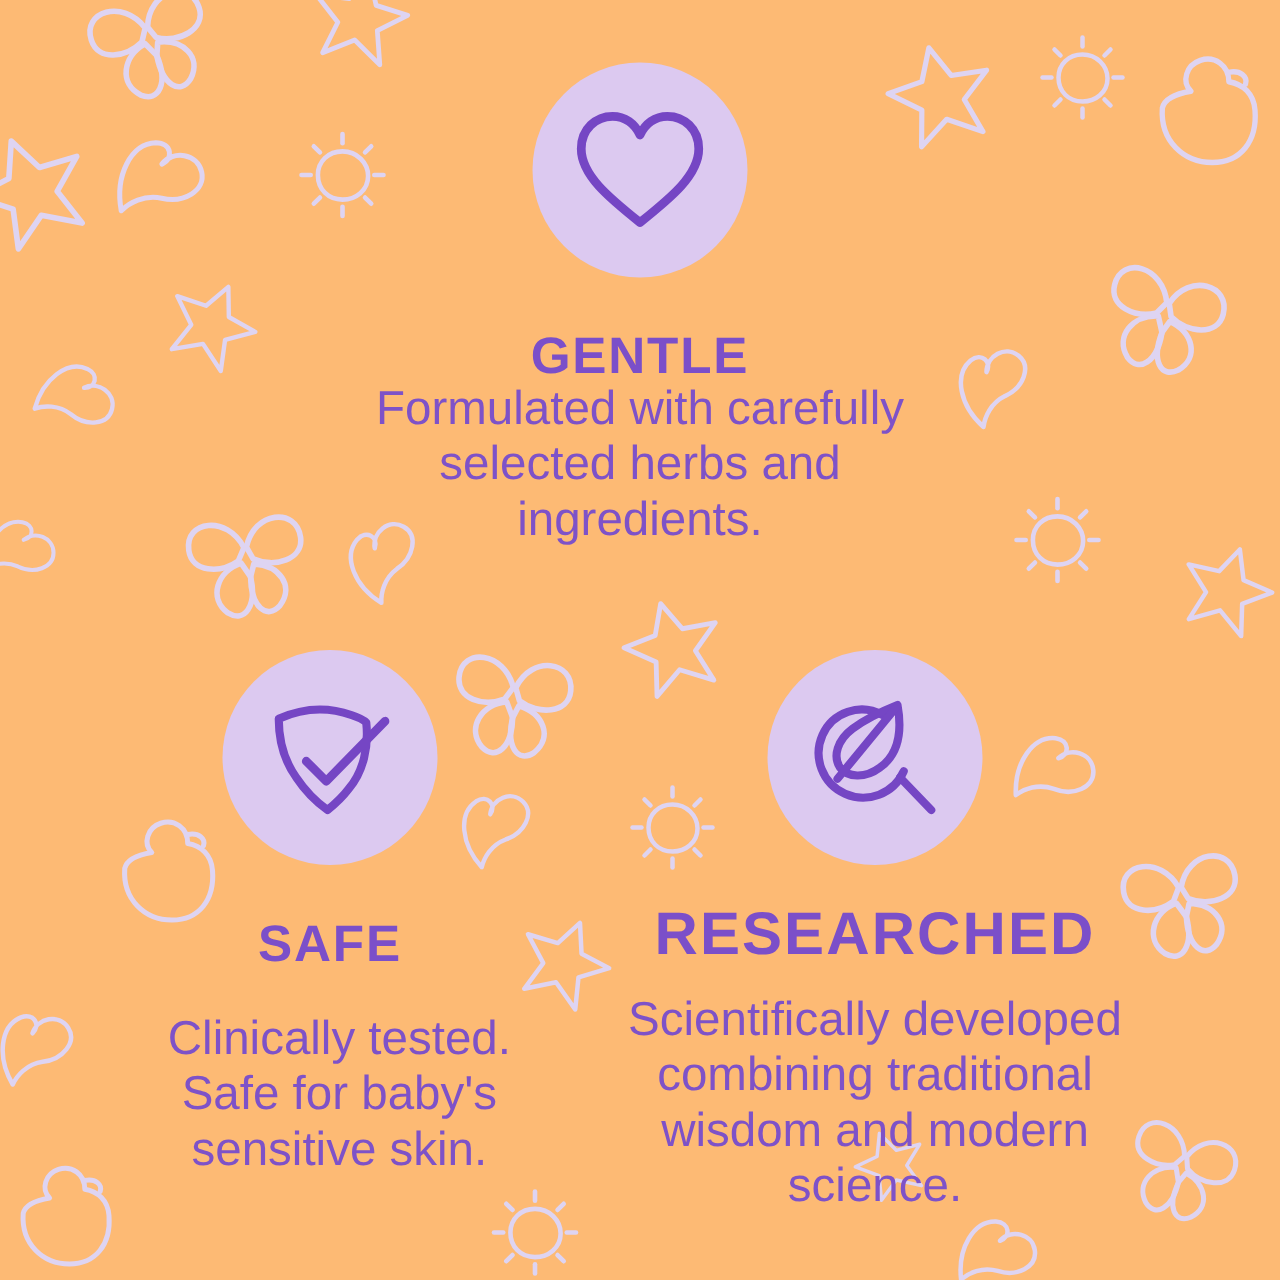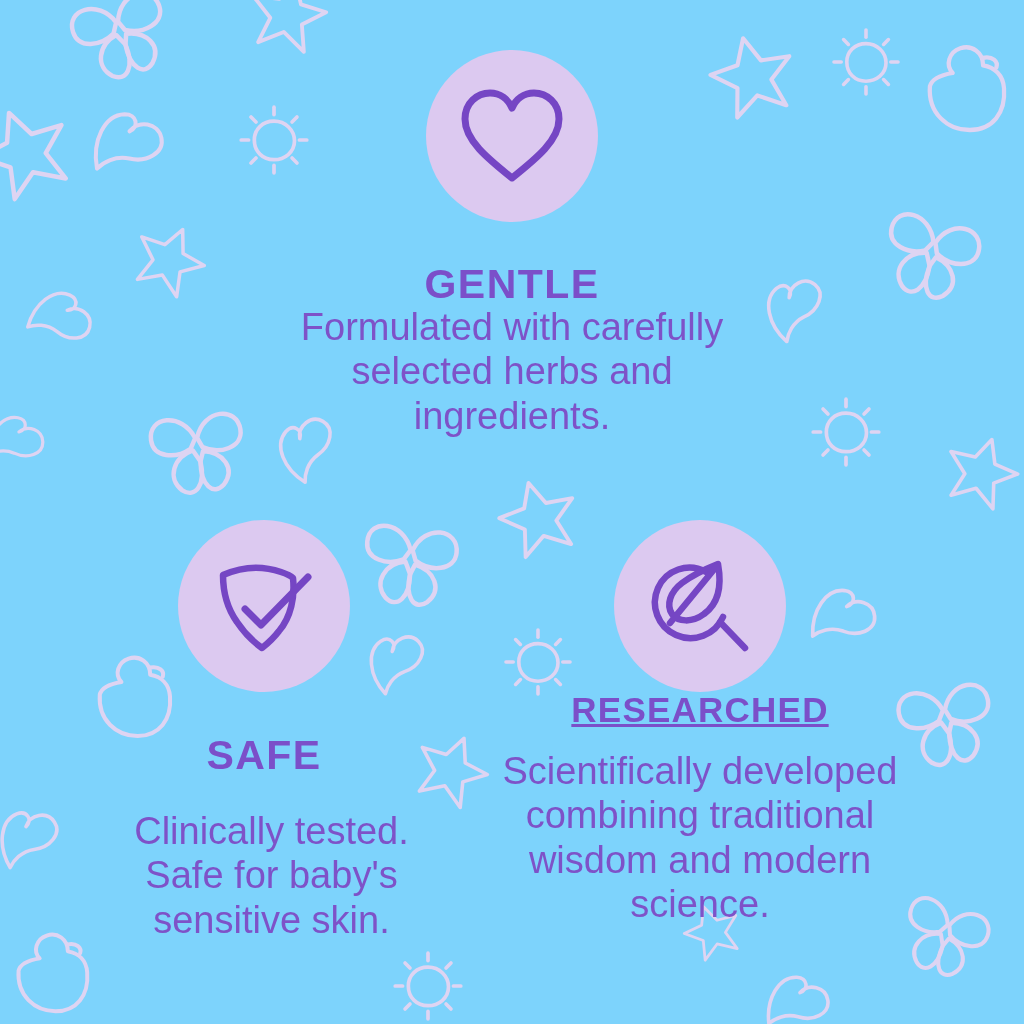--- a/index.html
+++ b/index.html
@@ -11,21 +11,21 @@
     height: 1024px;
     background: #ffffff;
     font-family: "Liberation Sans", sans-serif;
     overflow: hidden;
   }
 
   #stage {
     position: relative;
     width: 1024px;
     height: 1024px;
-    background: #7dd3fc;
+    background: #fdba74;
     overflow: hidden;
   }
 
   
   #doodle-layer {
     position: absolute;
     inset: 0;
     width: 1024px;
     height: 1024px;
     pointer-events: none;
@@ -97,22 +97,22 @@
   }
 
   
   #feature-researched {
     left: 460px;
     top: 520px;
     width: 480px;
   }
   #feature-researched .icon-circle { width: 172px; height: 172px; }
   #feature-researched .feature-title {
-    font-size: 35px;
-    text-decoration: underline;
+    font-size: 48px;
+    margin-top: 32px;
   }
   #feature-researched .feature-desc {
     font-size: 38px;
     margin-top: 22px;
   }
 </style>
 </head>
 <body>
 
 <div id="stage">

